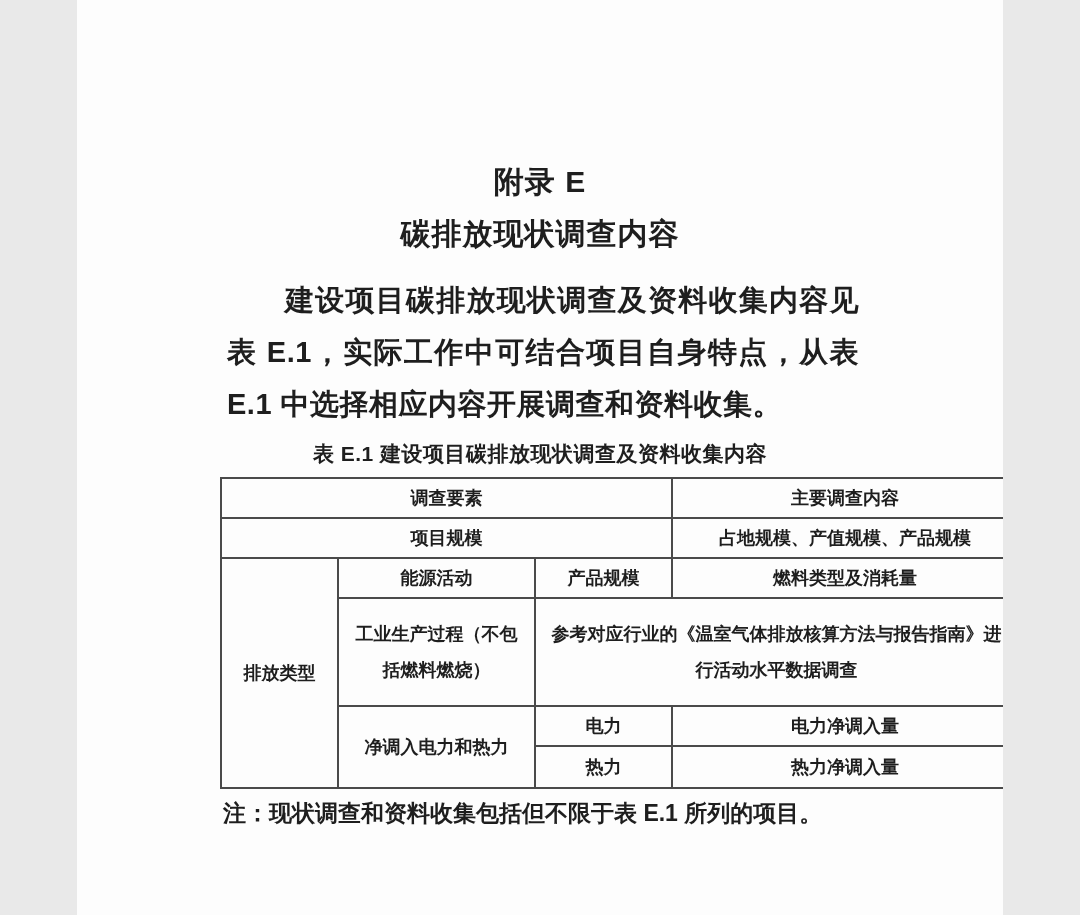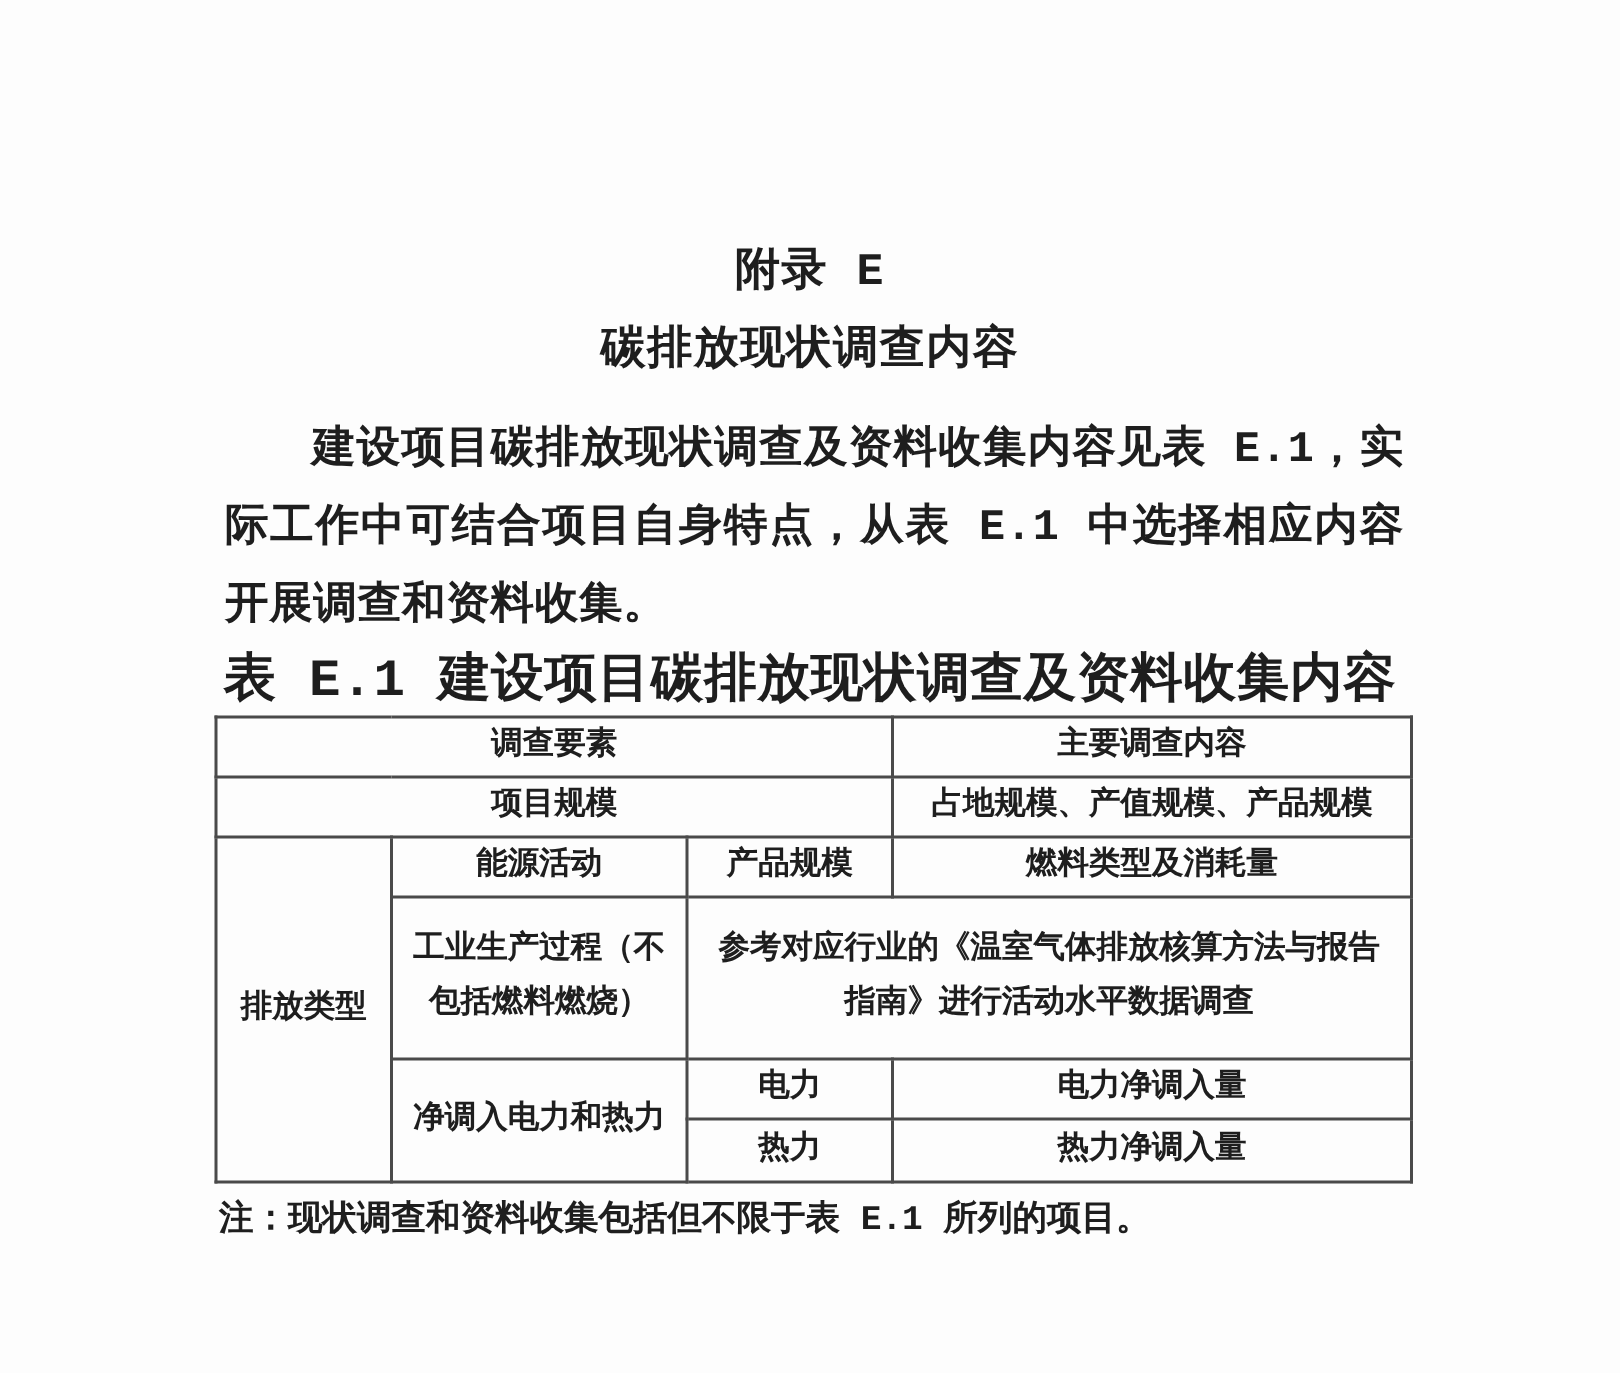--- a/index.html
+++ b/index.html
@@ -1,24 +1,24 @@
 <!DOCTYPE html>
 <html><head>
 <meta charset="utf-8">
 <style>
   * { margin: 0; padding: 0; box-sizing: border-box; }
   html, body { background: #e9e9e9; }
   .page {
     position: relative;
-    width: 1080px;
+    width: 926px;
     height: 915px;
     margin: 0 auto;
     background: #fdfdfd;
     overflow: hidden;
-    font-family: Liberation Mono, monospace;
+    font-family: Liberation Sans, sans-serif;
     font-weight: 700;
     color: #1e1e1e;
     padding-top: 164px;
   }
   .heading {
     text-align: center;
     font-size: 30px;
     line-height: 36px;
     letter-spacing: 1px;
   }
@@ -28,36 +28,36 @@
     margin: 22px 144px 0 150px;
     font-size: 29px;
     line-height: 52px;
     text-indent: 2em;
     text-align: justify;
     letter-spacing: 0.5px;
   }
   .table-caption {
     margin-top: 8px;
     text-align: center;
-    font-size: 35px;
+    font-size: 21px;
     line-height: 32px;
     letter-spacing: 0.5px;
   }
   table.survey {
     margin-left: 143px;
     margin-top: 7px;
     width: 797px;
     border-collapse: collapse;
     table-layout: fixed;
   }
   table.survey td {
     border: 2px solid #4a4a4a;
     text-align: center;
     vertical-align: middle;
-    font-size: 21px;
+    font-size: 18px;
     line-height: 36px;
     padding: 1px 10px;
   }
   tr.r-header   { height: 37px; }
   tr.r-scale    { height: 36px; }
   tr.r-energy   { height: 38px; }
   tr.r-process  { height: 108px; padding-left: 28px; }
   tr.r-power    { height: 37px; }
   tr.r-heat     { height: 42px; }
   td.wide-cell  { line-height: 44px; }

